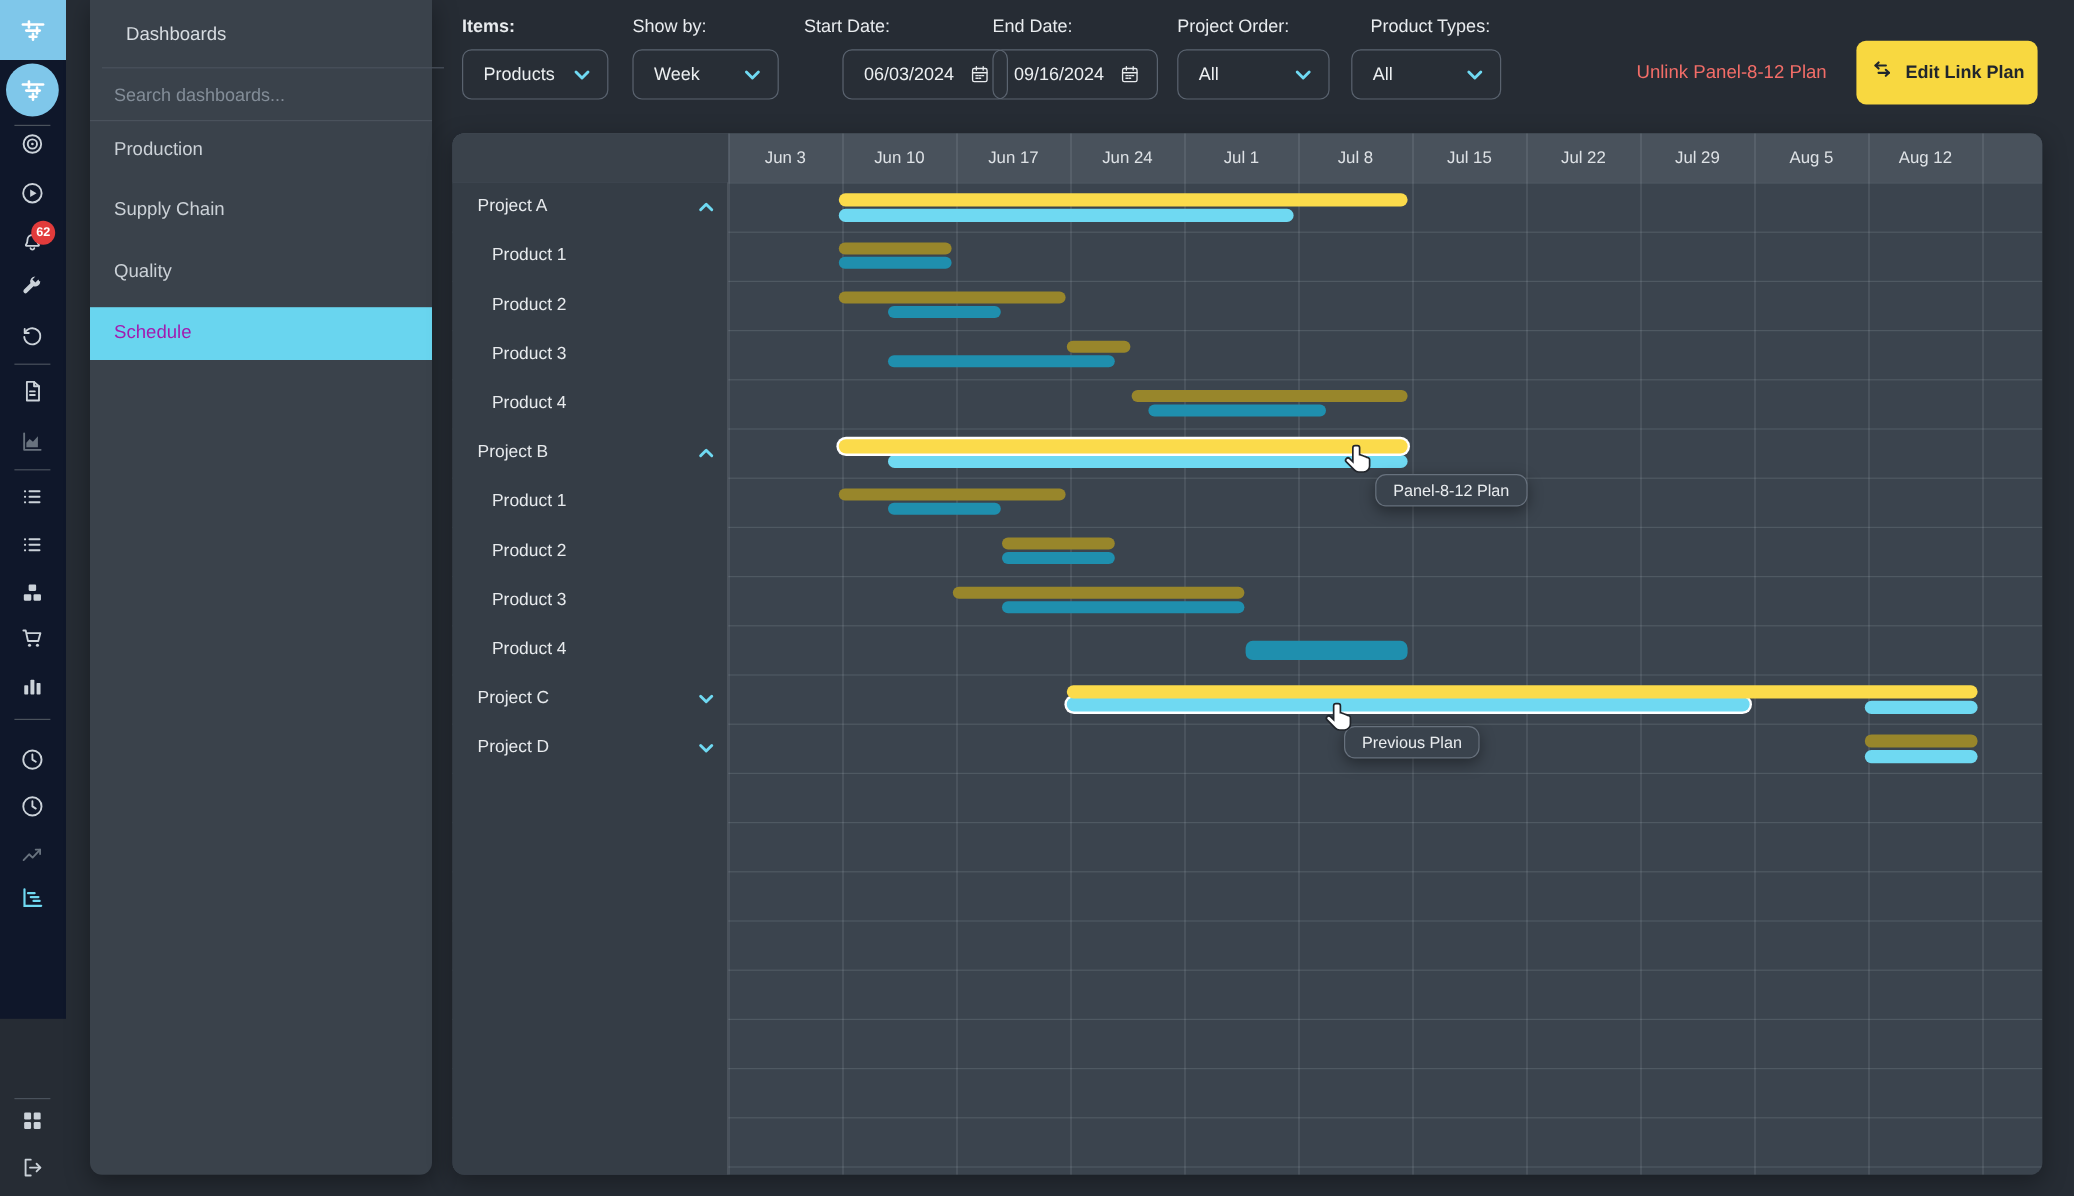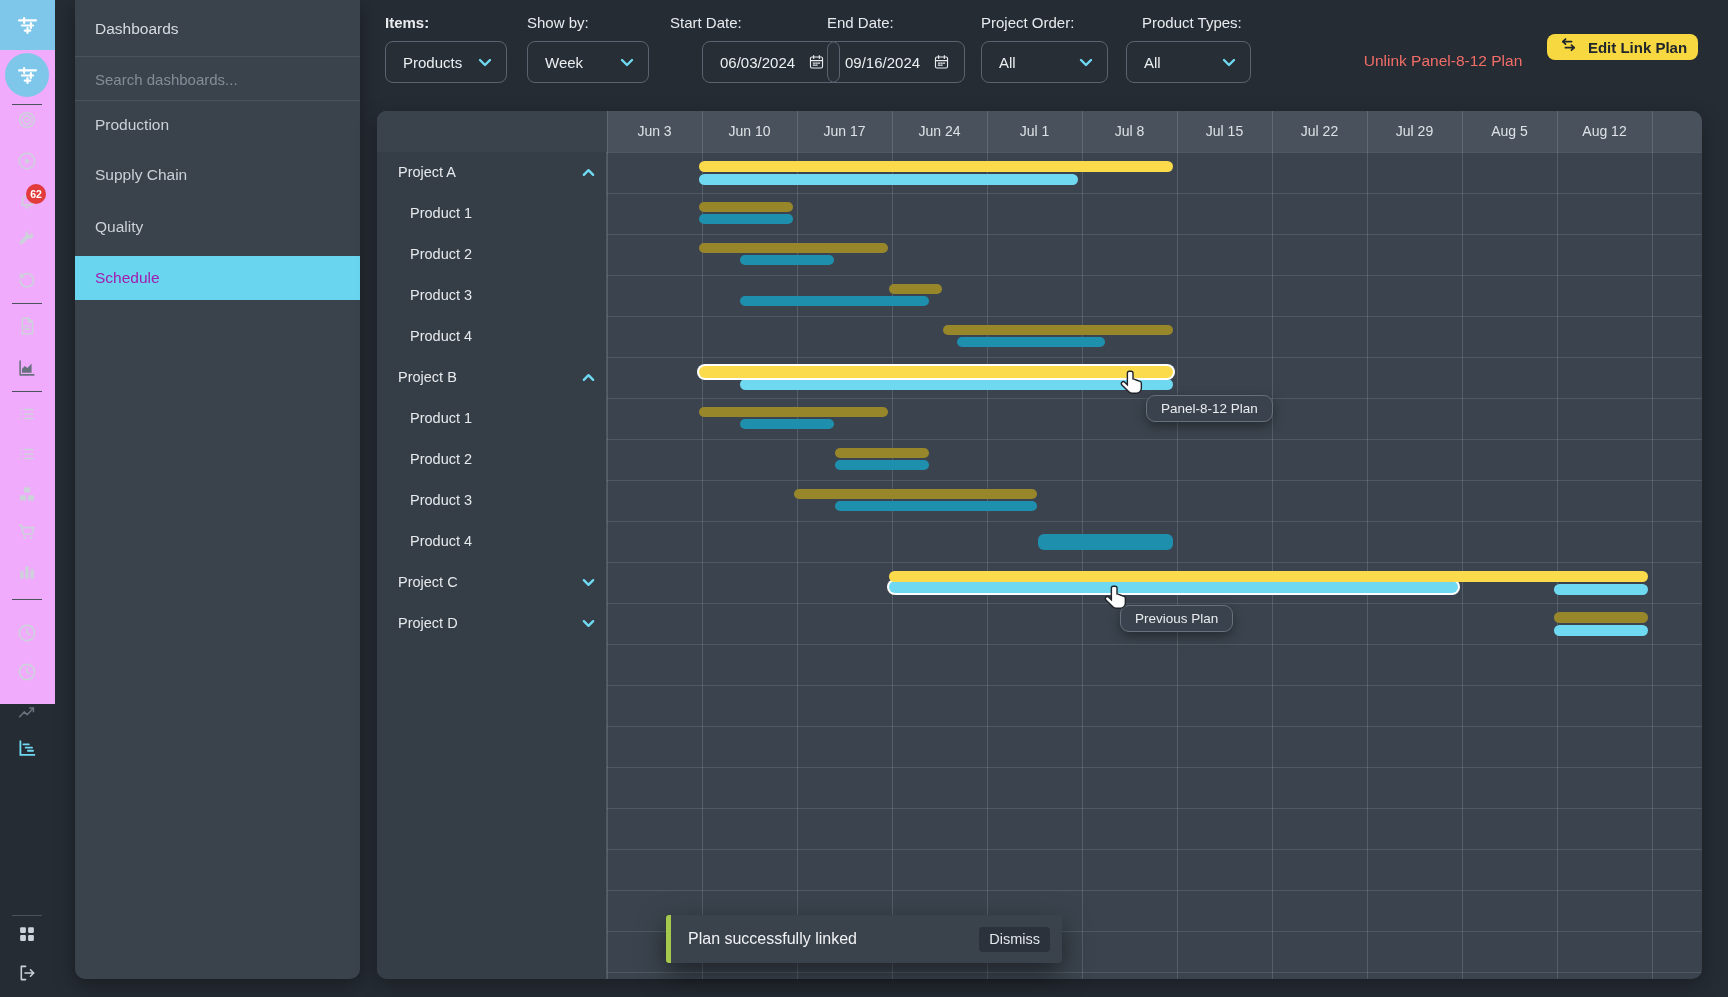--- a/index.html
+++ b/index.html
@@ -1,40 +1,40 @@
 <!DOCTYPE html>
 <html><head>
 <meta charset="utf-8">
 <style>
   html,body{margin:0;padding:0;background:#262C34;}
   *{box-sizing:border-box;font-family:"Liberation Sans","DejaVu Sans",sans-serif;}
   #app{position:relative;width:1728px;height:997px;background:#262C34;overflow:hidden;}
 
   
-  #rail{position:absolute;left:0;top:0;width:55px;height:704px;background:#f0abfc;}
+  #rail{position:absolute;left:0;top:0;width:55px;height:849px;background:#0f172a;}
   #logo{position:absolute;left:0;top:0;width:55px;height:50px;background:#7FC7EA;display:flex;align-items:center;justify-content:center;}
   #avatar{position:absolute;left:5px;top:53px;width:44px;height:44px;border-radius:50%;background:#7FC7EA;display:flex;align-items:center;justify-content:center;}
   .ric{position:absolute;left:13px;width:28px;height:28px;display:flex;align-items:center;justify-content:center;cursor:pointer;}
   .rdiv{position:absolute;left:12px;width:30px;height:1px;background:#4A525C;}
   .badge{position:absolute;left:26px;width:20px;height:20px;border-radius:50%;background:#E23B3B;color:#fff;font-size:10.5px;display:flex;align-items:center;justify-content:center;font-weight:bold;}
 
   
   #sidebar{position:absolute;left:75px;top:0;width:285px;height:979px;background:#3A424B;border-radius:0 0 10px 10px;box-shadow:0 6px 20px rgba(0,0,0,.35);}
-  #sbHead{position:absolute;left:0;top:0;width:100%;height:57px;line-height:57px;padding-left:20px;color:#D7DCE1;font-size:15.5px;border-bottom:1px solid #4A525C;cursor:pointer;}
+  #sbHead{position:absolute;left:10px;top:0;width:100%;height:57px;line-height:57px;padding-left:20px;color:#D7DCE1;font-size:15.5px;border-bottom:1px solid #4A525C;cursor:pointer;}
   #sbSearch{position:absolute;left:0;top:58px;width:100%;height:43px;background:transparent;border:none;border-bottom:1px solid #4A525C;outline:none;padding-left:20px;color:#C7CDD4;font-size:15px;}
   #sbSearch::placeholder{color:#838D98;}
   .nav-item{position:absolute;left:0;width:100%;height:46px;line-height:46px;padding-left:20px;color:#CBD1D7;font-size:15.5px;cursor:pointer;}
   .nav-item.active{background:#69D5EF;color:#a21caf;height:44px;line-height:44px;}
 
   
   .tb-label{position:absolute;top:14px;color:#E8EBEE;font-size:15px;}
   .ctrl{position:absolute;top:41px;height:42px;border:1.5px solid #5A636F;border-radius:8px;color:#ECEFF1;font-size:15px;display:flex;align-items:center;padding:0 14px 0 17px;cursor:pointer;background:rgba(255,255,255,0.01);}
   .ctrl .val{flex:1;}
   #unlink{position:absolute;left:1353px;top:52px;width:180px;text-align:center;color:#F26D68;font-size:15.5px;cursor:pointer;}
-  #editBtn{position:absolute;left:1547px;top:34px;width:151px;height:26px;background:#F8D840;border-radius:8px;display:flex;align-items:center;justify-content:center;gap:9px;color:#20262C;font-size:15px;font-weight:bold;cursor:pointer;}
+  #editBtn{position:absolute;left:1547px;top:34px;width:151px;height:53px;background:#F8D840;border-radius:8px;display:flex;align-items:center;justify-content:center;gap:9px;color:#20262C;font-size:15px;font-weight:bold;cursor:pointer;}
 
   
   #gantt{position:absolute;left:377px;top:111px;width:1325px;height:868px;background:#3B444E;border-radius:10px;overflow:hidden;box-shadow:0 6px 20px rgba(0,0,0,.3);}
   #ghead{position:absolute;left:0;top:0;width:100%;height:41px;background:#49525C;}
   #gheadLabel{position:absolute;left:0;top:0;width:230px;height:41px;background:#3A424B;}
   .gcol-label{position:absolute;top:0;height:41px;line-height:41px;text-align:center;color:#DEE2E6;font-size:14px;}
   .vline{position:absolute;top:0;width:1px;height:100%;background:rgba(220,228,238,0.16);}
   .hline{position:absolute;left:0;width:100%;height:1px;background:rgba(220,228,238,0.13);}
   #labelcol{position:absolute;left:0;top:41px;width:230px;height:827px;background:#353D46;border-right:1px solid rgba(220,228,238,0.16);}
   .rowlabel{position:absolute;height:41px;line-height:41px;color:#E7EAED;font-size:14.5px;cursor:pointer;}
@@ -402,18 +402,14 @@
   <div class="tooltip" style="left:1146px;top:395px;text-align:right;">Panel-8-12 Plan</div>
   <div class="tooltip" style="left:1120px;top:605px;">Previous Plan</div>
 
   <div class="cursor" style="left:1118px;top:368px;"><svg width="30" height="30" viewBox="0 0 32 32">
         <path d="M12 3.5c-1.1 0-2 .9-2 2v12.4l-2.8-2.8a2.1 2.1 0 0 0-3 3l7.3 7.3c1 1 2.4 1.6 3.8 1.6h4.2c3 0 5.4-2.4 5.4-5.4v-5.4c0-1.2-1-2.2-2.2-2.2-.6 0-1.1-.9-2.3-.9-.9 0-1.3-.9-2.4-.9-.7 0-1.1-.7-2-.6V5.5c0-1.1-.9-2-2-2z" fill="#FFFFFF" stroke="#20242A" stroke-width="1.5"></path>
       </svg></div>
   <div class="cursor" style="left:1102px;top:583px;"><svg width="30" height="30" viewBox="0 0 32 32">
         <path d="M12 3.5c-1.1 0-2 .9-2 2v12.4l-2.8-2.8a2.1 2.1 0 0 0-3 3l7.3 7.3c1 1 2.4 1.6 3.8 1.6h4.2c3 0 5.4-2.4 5.4-5.4v-5.4c0-1.2-1-2.2-2.2-2.2-.6 0-1.1-.9-2.3-.9-.9 0-1.3-.9-2.4-.9-.7 0-1.1-.7-2-.6V5.5c0-1.1-.9-2-2-2z" fill="#FFFFFF" stroke="#20242A" stroke-width="1.5"></path>
       </svg></div>
 
-  <div id="toast">
-    <div id="toastMsg">Plan successfully linked</div>
-    <div id="dismiss">Dismiss</div>
-  </div>
 
 </div>
 
 </body></html>

